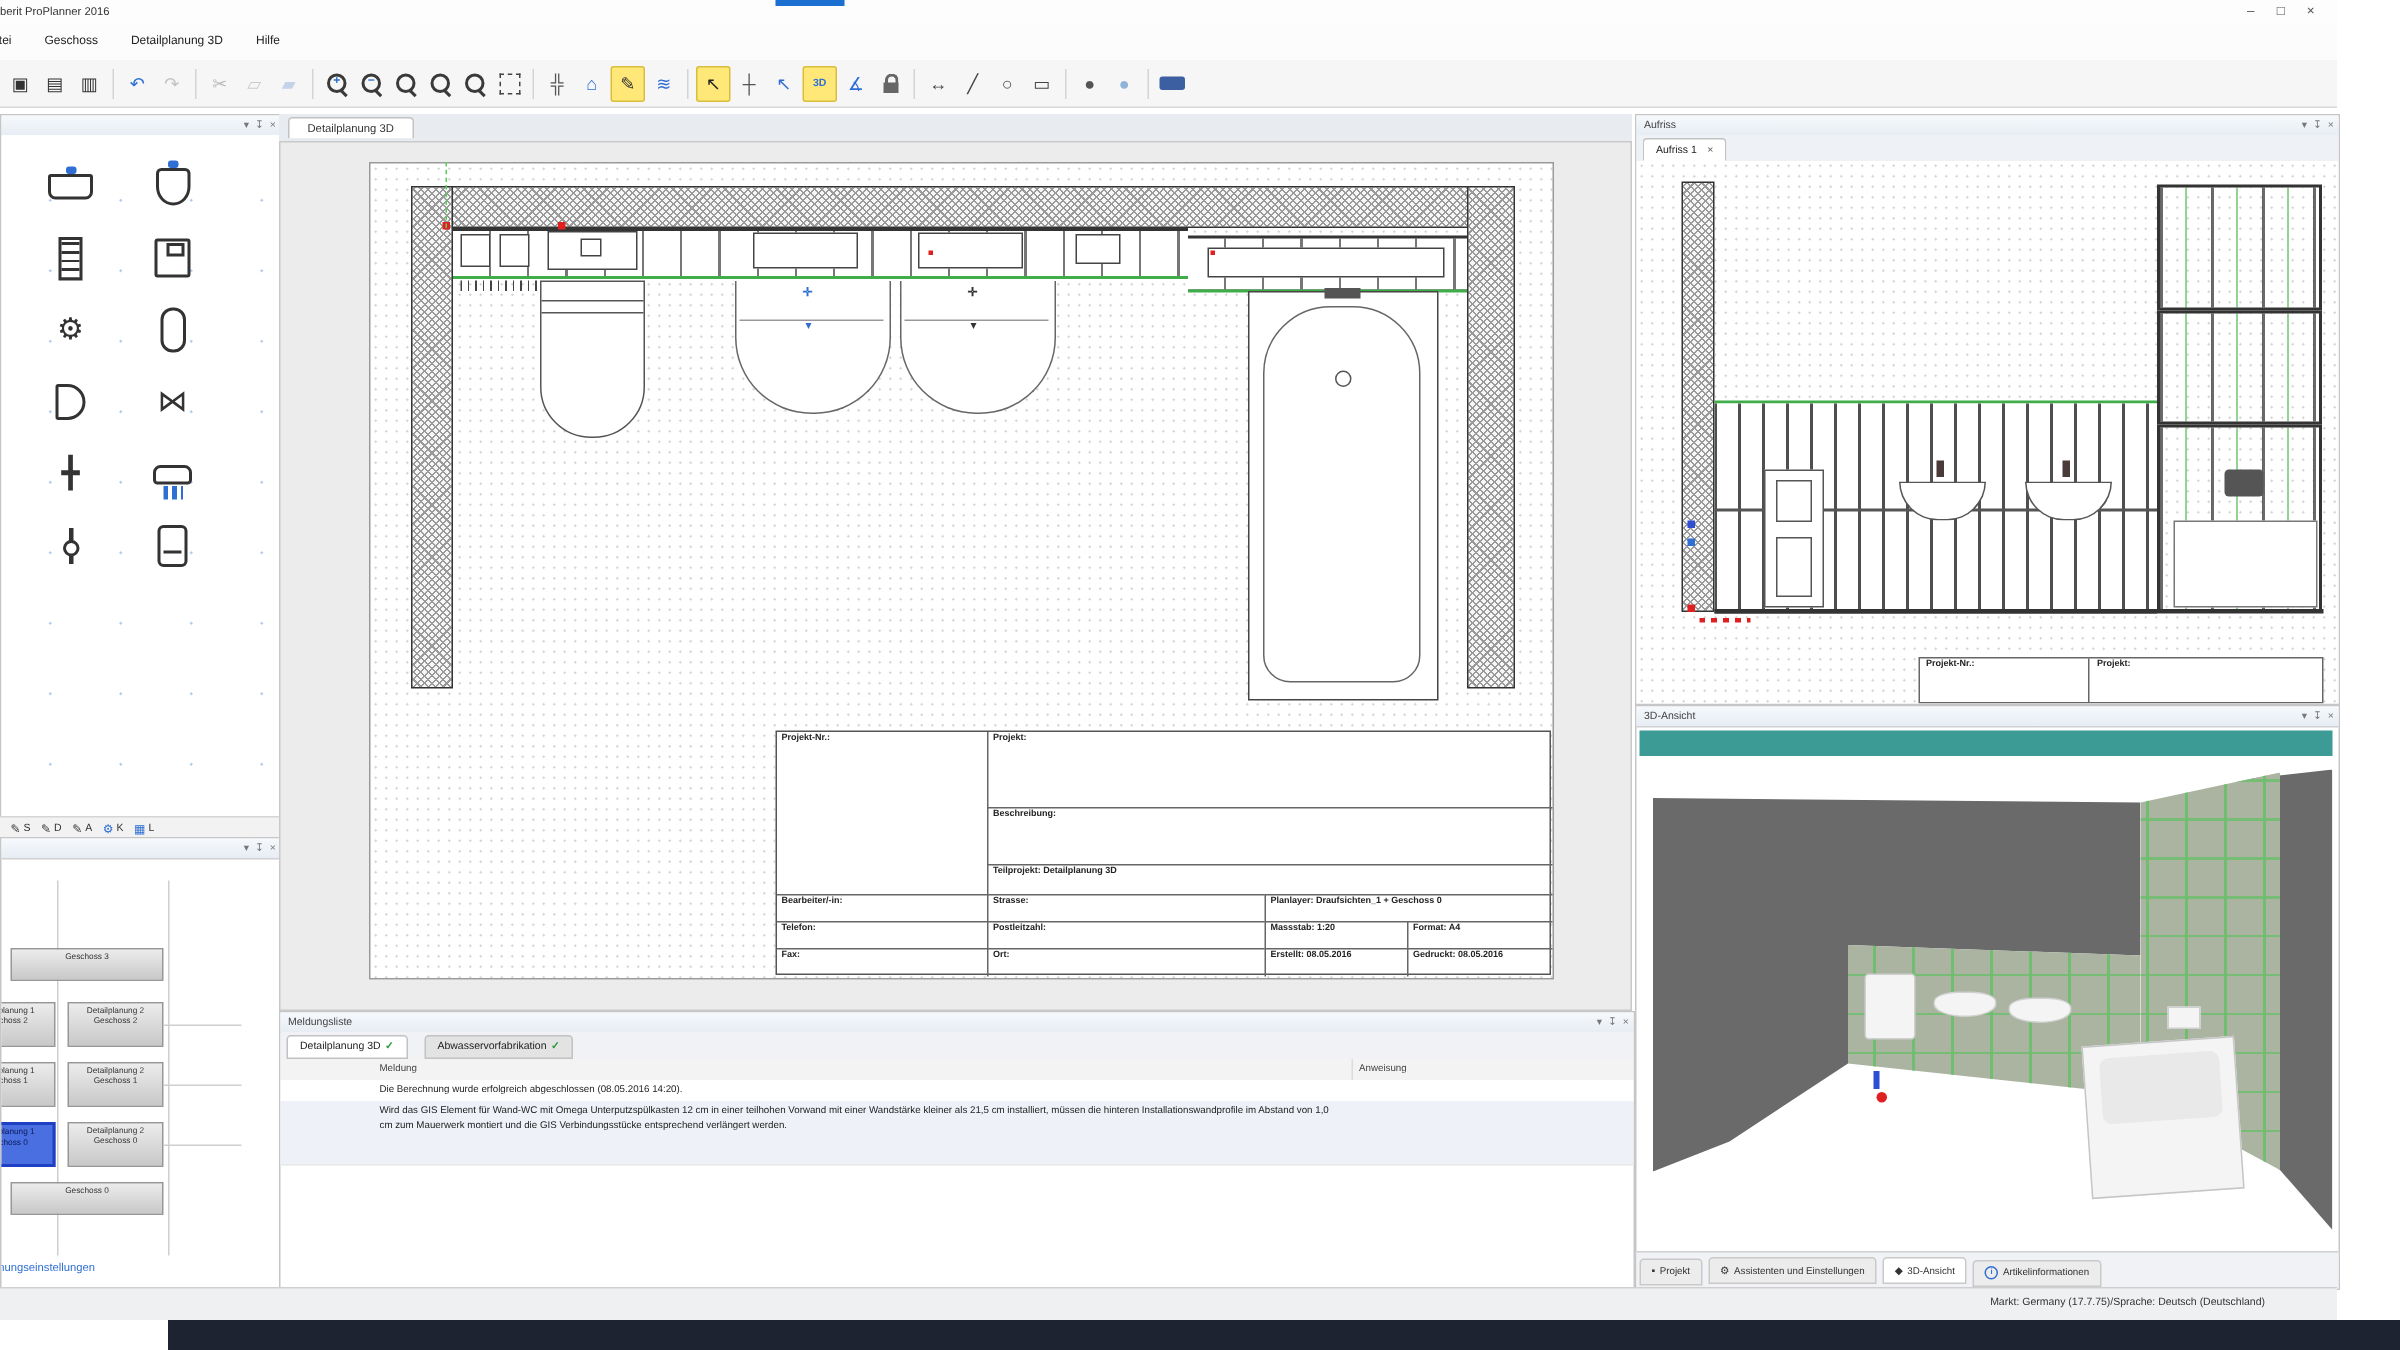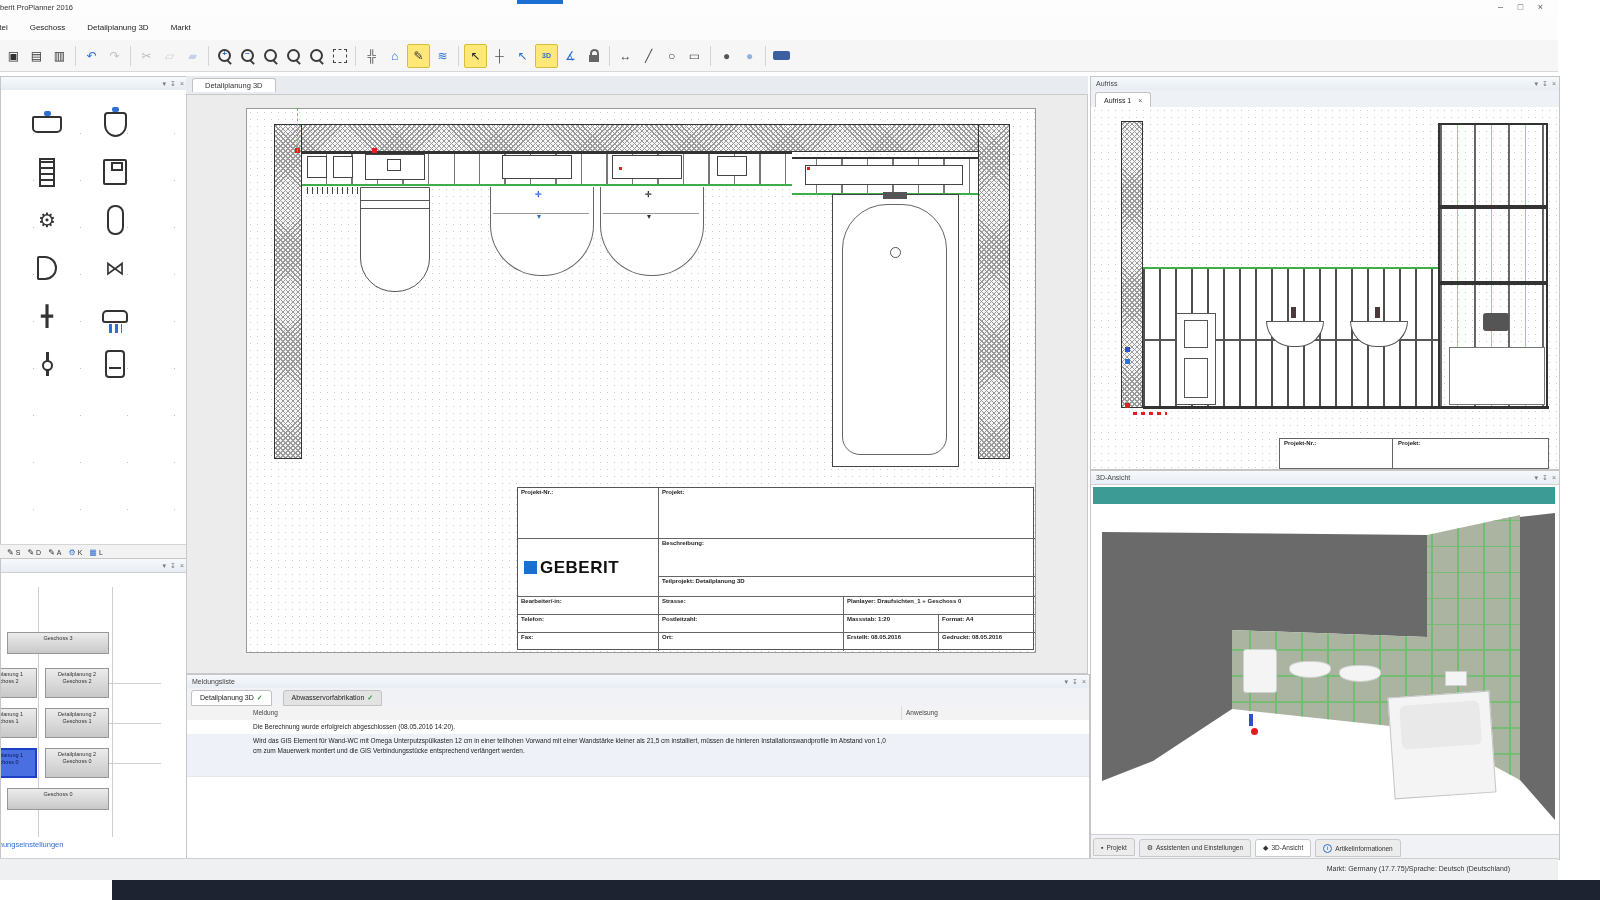--- a/index.html
+++ b/index.html
@@ -126,21 +126,21 @@
 
   <div class="abs titlebar">
     <div class="win-title">Geberit ProPlanner 2016</div>
     <div class="blue-strip"></div>
     <div class="win-btn" style="left:1492px">–</div>
     <div class="win-btn" style="left:1512px">□</div>
     <div class="win-btn" style="left:1532px">×</div>
   </div>
 
   <div class="abs menubar">
-      <div class="wrap" id="menu-wrap"><span class="menu-item">Datei</span><span class="menu-item">Geschoss</span><span class="menu-item">Detailplanung 3D</span><span class="menu-item">Markt</span></div>
+      <div class="wrap" id="menu-wrap"><span class="menu-item">Datei</span><span class="menu-item">Geschoss</span><span class="menu-item">Detailplanung 3D</span><span class="menu-item">Hilfe</span></div>
     </div>
 
   <div class="abs toolbar" id="toolbar">
       <span class="tb-btn">
         <span style="color: rgb(51, 51, 51);">▣</span>
       </span>
       <span class="tb-btn">
         <span style="color: rgb(51, 51, 51);">▤</span>
       </span>
       <span class="tb-btn">
@@ -404,26 +404,20 @@
 
       <div style="position:absolute;left:585px;top:85px;width:125px;height:271px;border:1.5px solid #444;background:#fff;">
         <div style="position:absolute;left:9px;top:9px;width:105px;height:251px;border:1px solid #666;border-radius:45px 45px 18px 18px;box-sizing:border-box;"></div>
         <div style="position:absolute;left:50px;top:-3px;width:24px;height:7px;background:#555;"></div>
         <div style="position:absolute;left:57px;top:52px;width:9px;height:9px;border:1.5px solid #555;border-radius:50%;"></div>
       </div>
 
       <div class="tblock" style="left:270px;top:378px;width:517px;height:163px;">
         <div class="tb-cell" style="left:0;top:0;width:140px;height:50px;border-left:none;border-top:none;">Projekt-Nr.:</div>
         <div class="tb-cell" style="left:140px;top:0;width:377px;height:50px;border-top:none;">Projekt:</div>
-        <div class="tb-cell" style="left:0;top:50px;width:140px;height:58px;border-left:none;padding:0;">
-          <div class="geb-logo">
-              <span class="geb-sq"></span>
-              <span class="geb-txt">GEBERIT</span>
-            </div>
-        </div>
         <div class="tb-cell" style="left:140px;top:50px;width:377px;height:38px;">Beschreibung:</div>
         <div class="tb-cell" style="left:140px;top:88px;width:377px;height:20px;">Teilprojekt:  Detailplanung 3D</div>
         <div class="tb-cell" style="left:0;top:108px;width:140px;height:18px;border-left:none;">Bearbeiter/-in:</div>
         <div class="tb-cell" style="left:140px;top:108px;width:185px;height:18px;">Strasse:</div>
         <div class="tb-cell" style="left:325px;top:108px;width:192px;height:18px;">Planlayer:  Draufsichten_1 + Geschoss 0</div>
         <div class="tb-cell" style="left:0;top:126px;width:140px;height:18px;border-left:none;">Telefon:</div>
         <div class="tb-cell" style="left:140px;top:126px;width:185px;height:18px;">Postleitzahl:</div>
         <div class="tb-cell" style="left:325px;top:126px;width:95px;height:18px;">Massstab:  1:20</div>
         <div class="tb-cell" style="left:420px;top:126px;width:97px;height:18px;">Format:  A4</div>
         <div class="tb-cell" style="left:0;top:144px;width:140px;height:19px;border-left:none;">Fax:</div>

